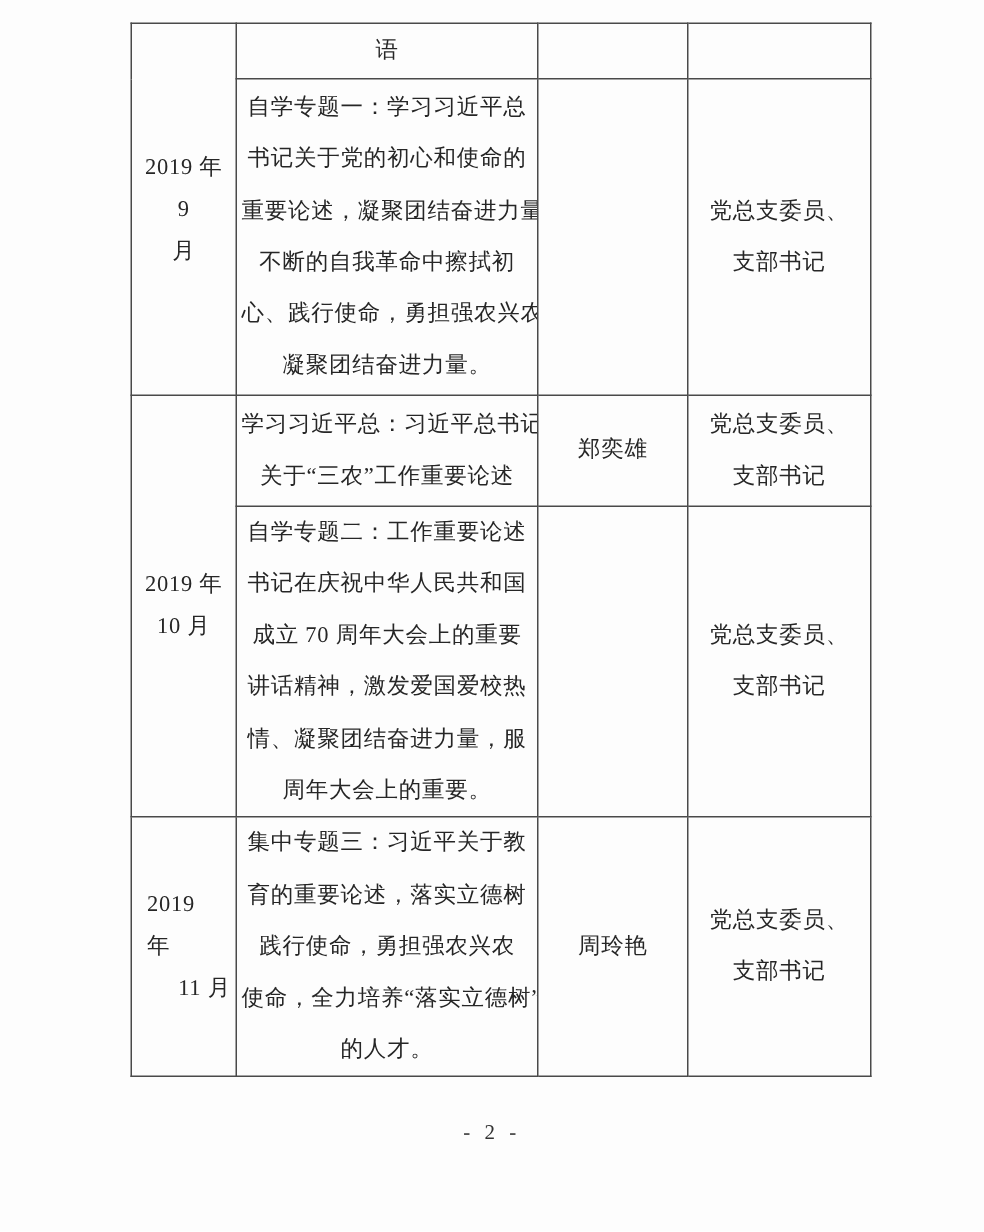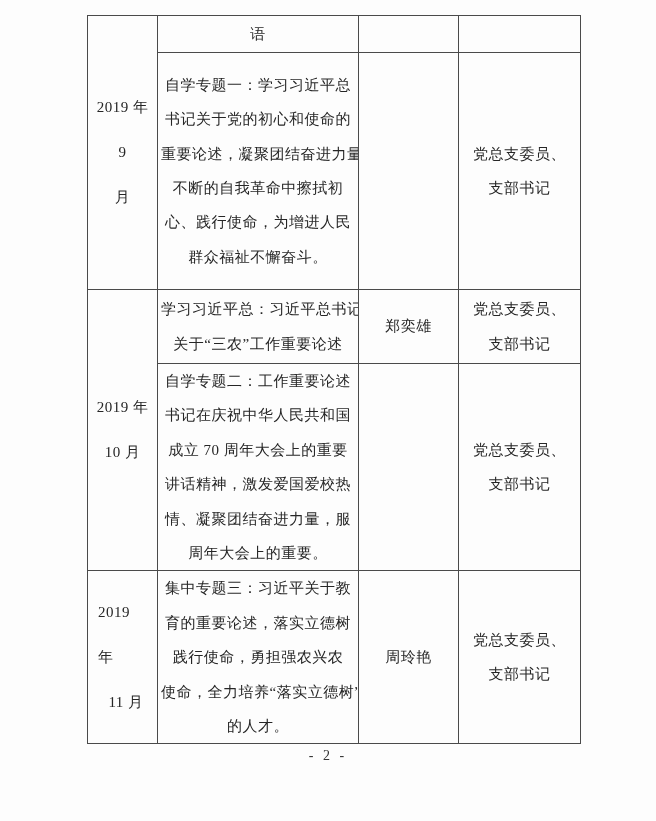--- a/index.html
+++ b/index.html
@@ -26,33 +26,33 @@
   }
   td {
     border: 1px solid #4a4a4a;
     vertical-align: middle;
     text-align: center;
     font-size: 15px;
     padding: 0 3px;
     overflow: hidden;
   }
   tr.r-a { height: 37px; }
-  tr.r-b { height: 237px; }
+  tr.r-b { height: 211px; }
   tr.r-c { height: 74px; }
   tr.r-d { height: 206px; }
   tr.r-e { height: 169px; }
   .line { line-height: 34.4px; letter-spacing: 0.5px; white-space: nowrap; }
-  .d-line { line-height: 45px; letter-spacing: 0.5px; }
+  .d-line { line-height: 28px; letter-spacing: 0.5px; }
   .d-just {
     text-align: justify;
     text-align-last: justify;
     padding: 0 7px;
   }
   .d-left {
-    text-align: center;
+    text-align: right;
     padding-left: 7px;
   }
   .footer {
     position: absolute;
     top: 748px;
     left: 0;
     width: 100%;
     text-align: center;
     font-size: 14px;
     letter-spacing: 3px;
@@ -84,22 +84,22 @@
         <td></td>
         <td></td>
       </tr>
 
       <tr class="r-b">
         <td>
           <div class="line">自学专题一：学习习近平总</div>
           <div class="line">书记关于党的初心和使命的</div>
           <div class="line">重要论述，凝聚团结奋进力量</div>
           <div class="line">不断的自我革命中擦拭初</div>
-          <div class="line">心、践行使命，为增进人民</div>
-          <div class="line">群众福祉不懈奋斗。</div>
+          <div class="line">心、践行使命，勇担强农兴农</div>
+          <div class="line">凝聚团结奋进力量。</div>
         </td>
         <td></td>
         <td>
           <div class="line">党总支委员、</div>
           <div class="line">支部书记</div>
         </td>
       </tr>
 
       <tr class="r-c">
         <td rowspan="2">

